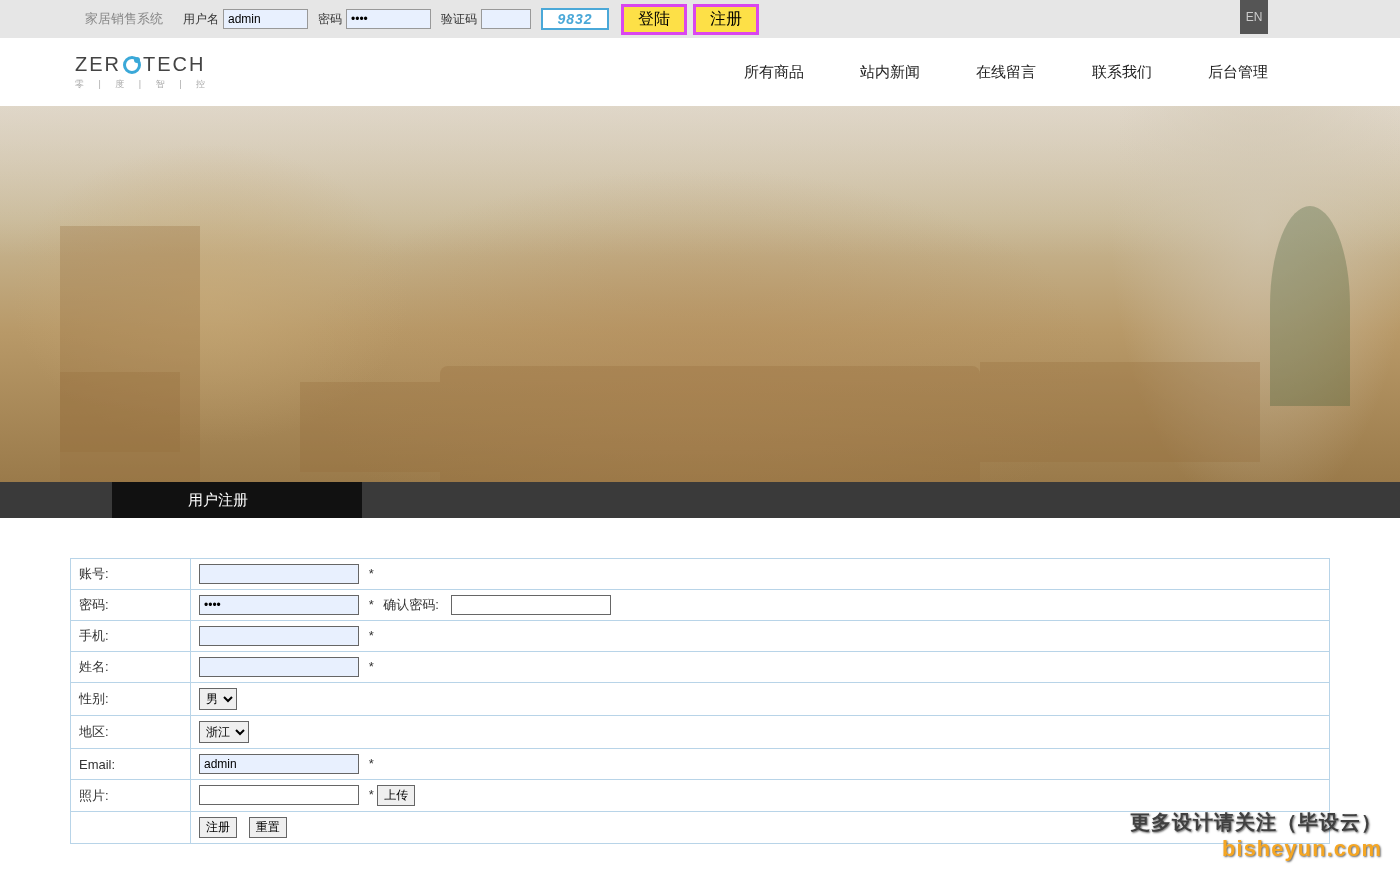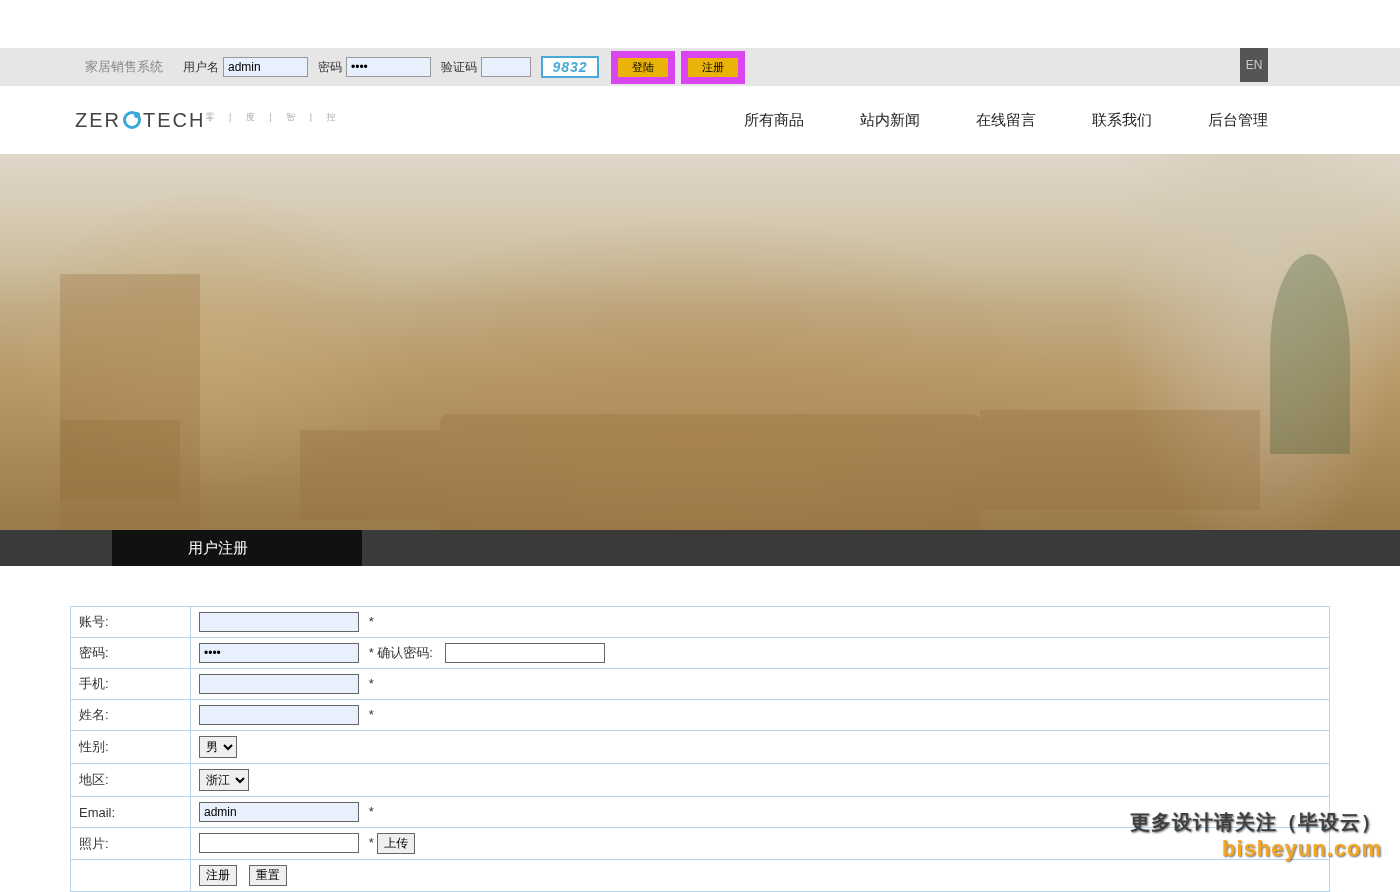--- a/index.html
+++ b/index.html
@@ -1,30 +1,30 @@
 <!DOCTYPE html>
 <html><head>
 <meta charset="utf-8">
 <style>
 * { margin: 0; padding: 0; box-sizing: border-box; }
 body { font-family: Arial, "Microsoft YaHei", sans-serif; font-size: 13px; color: #333; background: #fff; }
 
-.topbar { background: #e6e6e6; height: 38px; display: flex; align-items: center; padding: 0 0 0 85px; position: relative; margin-top: 48px; }
+.topbar { background: #e6e6e6; height: 38px; display: flex; align-items: center; padding: 0 0 0 85px; position: relative; }
 .topbar .sys-title { color: #888; font-size: 13px; margin-right: 20px; }
 .topbar label { font-size: 12px; margin-right: 4px; }
 .topbar input[type="text"], .topbar input[type="password"] { border: 1px solid #999; height: 20px; padding: 0 4px; font-size: 12px; background: #e8f0fe; margin-right: 10px; }
 .topbar .user-input { width: 85px; }
 .topbar .pass-input { width: 85px; }
 .topbar .captcha-input { width: 50px; background: #fff; }
-.captcha-img { display: inline-flex; align-items: center; justify-content: center; width: 58px; height: 22px; border: 2px solid #4aa8d8; background: #fff; color: #4aa8d8; font-weight: bold; font-style: italic; font-size: 14px; margin-right: 12px; letter-spacing: 1px; }
-.topbar button { background: #eab308; border: 7px solid #d946ef; padding: 2px 14px; font-size: 11px; margin-right: 6px; cursor: pointer; }
+.captcha-img { display: inline-flex; align-items: center; justify-content: center; width: 68px; height: 22px; border: 2px solid #4aa8d8; background: #fff; color: #4aa8d8; font-weight: bold; font-style: italic; font-size: 14px; margin-right: 12px; letter-spacing: 1px; }
+.topbar button { background: #fde047; border: 3px solid #d946ef; padding: 2px 14px; font-size: 16px; margin-right: 6px; cursor: pointer; }
 .lang-badge { position: absolute; right: 132px; top: 0; width: 28px; height: 34px; background: #555; color: #ccc; display: flex; align-items: center; justify-content: center; font-size: 12px; }
 
 .header { background: #fff; height: 68px; display: flex; align-items: center; padding: 0 132px 0 75px; }
-.logo { display: flex; flex-direction: row; }
+.logo { display: flex; flex-direction: column; }
 .logo-main { font-size: 20px; letter-spacing: 2px; color: #444; font-weight: 300; display: flex; align-items: center; }
 .logo-o { display: inline-block; width: 18px; height: 18px; border: 3px solid #3aa8d8; border-radius: 50%; margin: 0 2px; position: relative; }
 .logo-o::after { content: ''; position: absolute; top: -2px; right: -2px; width: 6px; height: 6px; background: #3aa8d8; border-radius: 50%; }
 .logo-sub { font-size: 9px; color: #aaa; letter-spacing: 6px; margin-top: 2px; }
 .nav { margin-left: auto; display: flex; gap: 56px; }
 .nav a { color: #222; text-decoration: none; font-size: 15px; }
 
 .hero { width: 100%; height: 376px; background: linear-gradient(to bottom, #d4c9b8 0%, #c8b896 30%, #b89968 60%, #9a7a4a 100%); position: relative; overflow: hidden; }
 .hero::before { content: ''; position: absolute; inset: 0; background: 
   radial-gradient(ellipse 200px 150px at 15% 50%, rgba(200,170,120,0.6), transparent),
@@ -45,21 +45,21 @@
 
 .form-area { padding: 40px 70px 30px; }
 .form-table { width: 100%; border-collapse: collapse; border: 1px solid #b8d4e8; }
 .form-table td { border: 1px solid #b8d4e8; padding: 5px 8px; font-size: 13px; vertical-align: middle; }
 .form-table td.label-cell { width: 120px; color: #333; }
 .form-table input[type="text"], .form-table input[type="password"] { border: 1px solid #666; height: 20px; padding: 0 4px; width: 160px; font-size: 12px; }
 .form-table input.autofill { background: #e8f0fe; }
 .form-table .photo-input { width: 340px; }
 .form-table select { border: 1px solid #666; height: 22px; font-size: 12px; padding: 0 2px; }
 .req { margin-left: 6px; }
-.inline-label { margin: 0 8px 0 0; }
+.inline-label { margin: 0 8px 0 6px; }
 .form-table button { border: 1px solid #666; background: #efefef; padding: 1px 6px; font-size: 12px; cursor: pointer; margin-right: 8px; }
 
 .watermark { position: fixed; right: 18px; bottom: 30px; text-align: right; pointer-events: none; }
 .watermark .wm1 { color: #404040; font-size: 20px; font-weight: bold; text-shadow: 1px 1px 2px rgba(0,0,0,0.6), -1px -1px 1px rgba(255,255,255,0.3); letter-spacing: 1px; }
 .watermark .wm2 { color: #f5a623; font-size: 22px; font-weight: bold; text-shadow: 1px 1px 2px rgba(0,0,0,0.6); letter-spacing: 1px; }
 </style>
 </head>
 <body>
 
 <div class="topbar">

